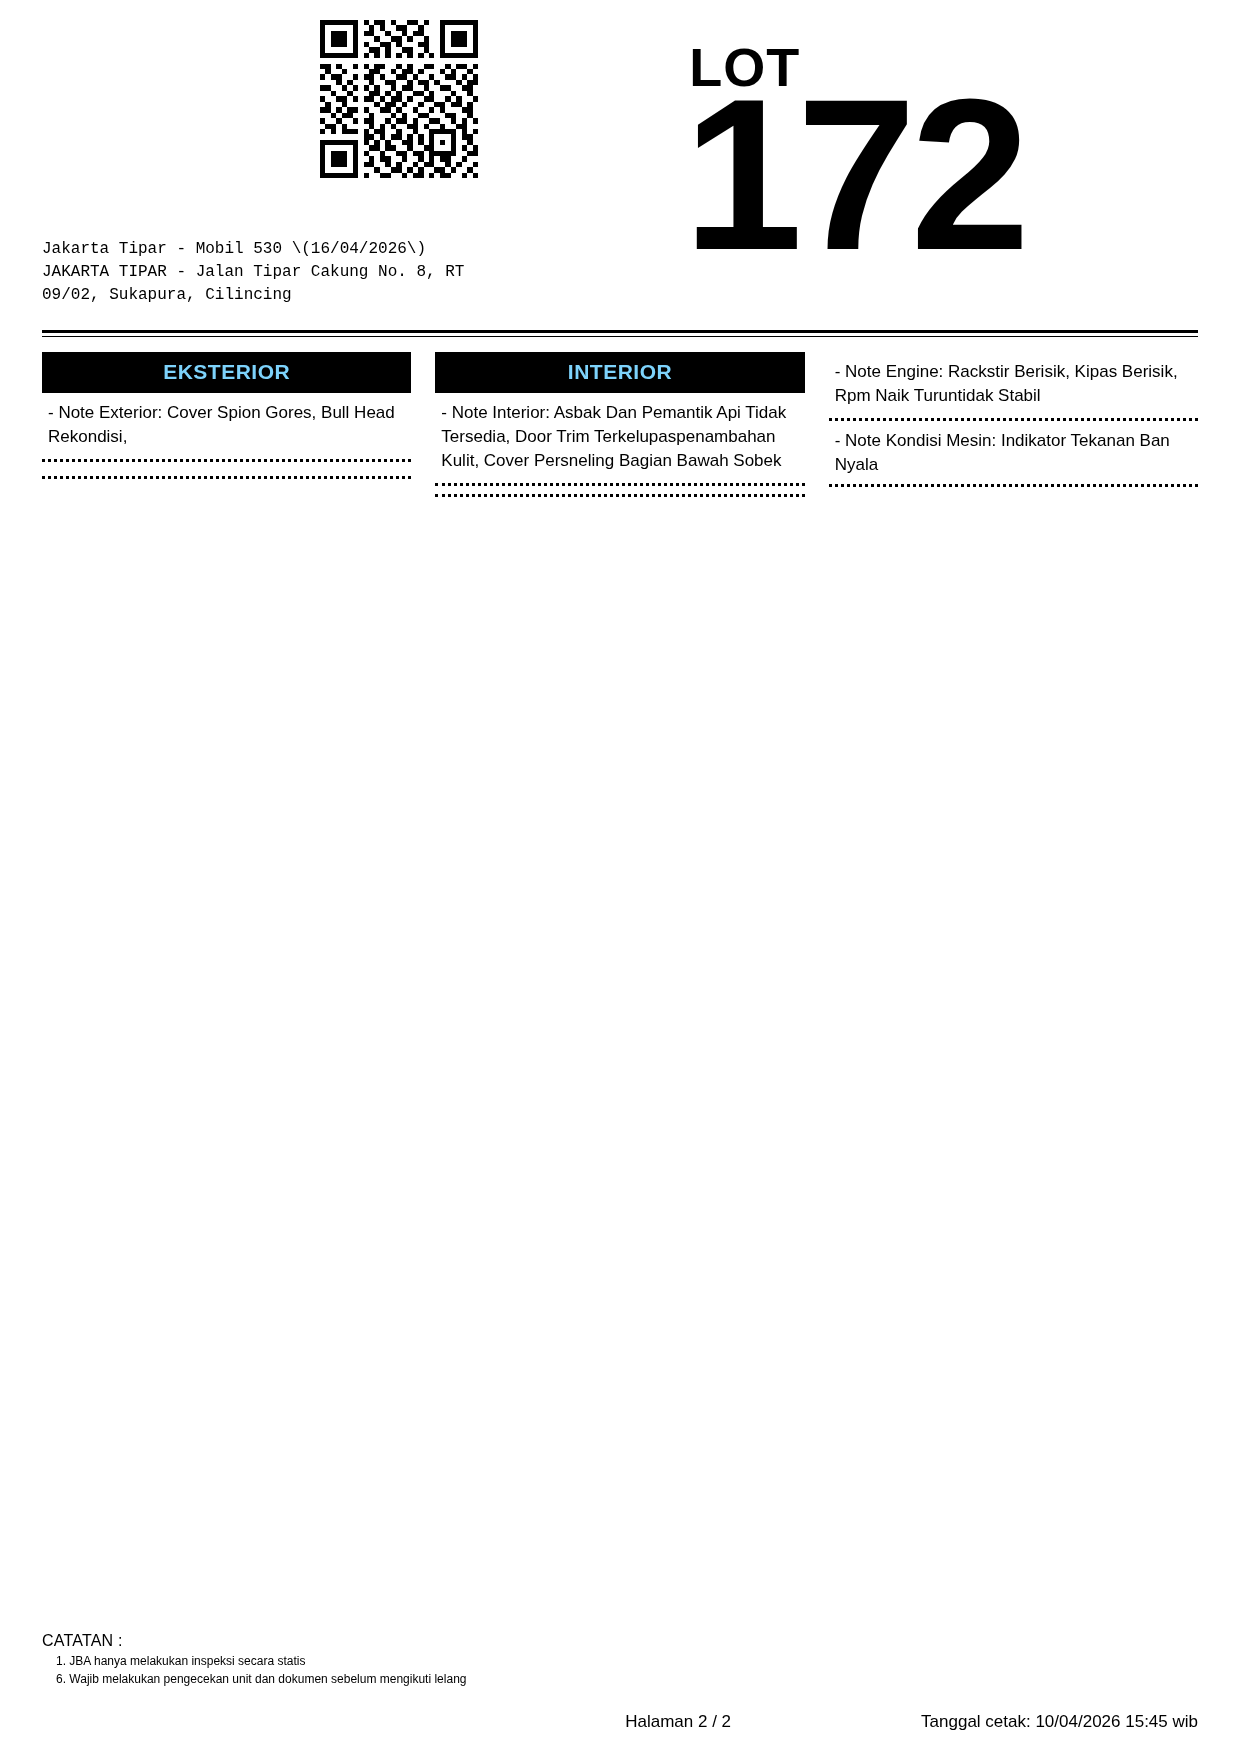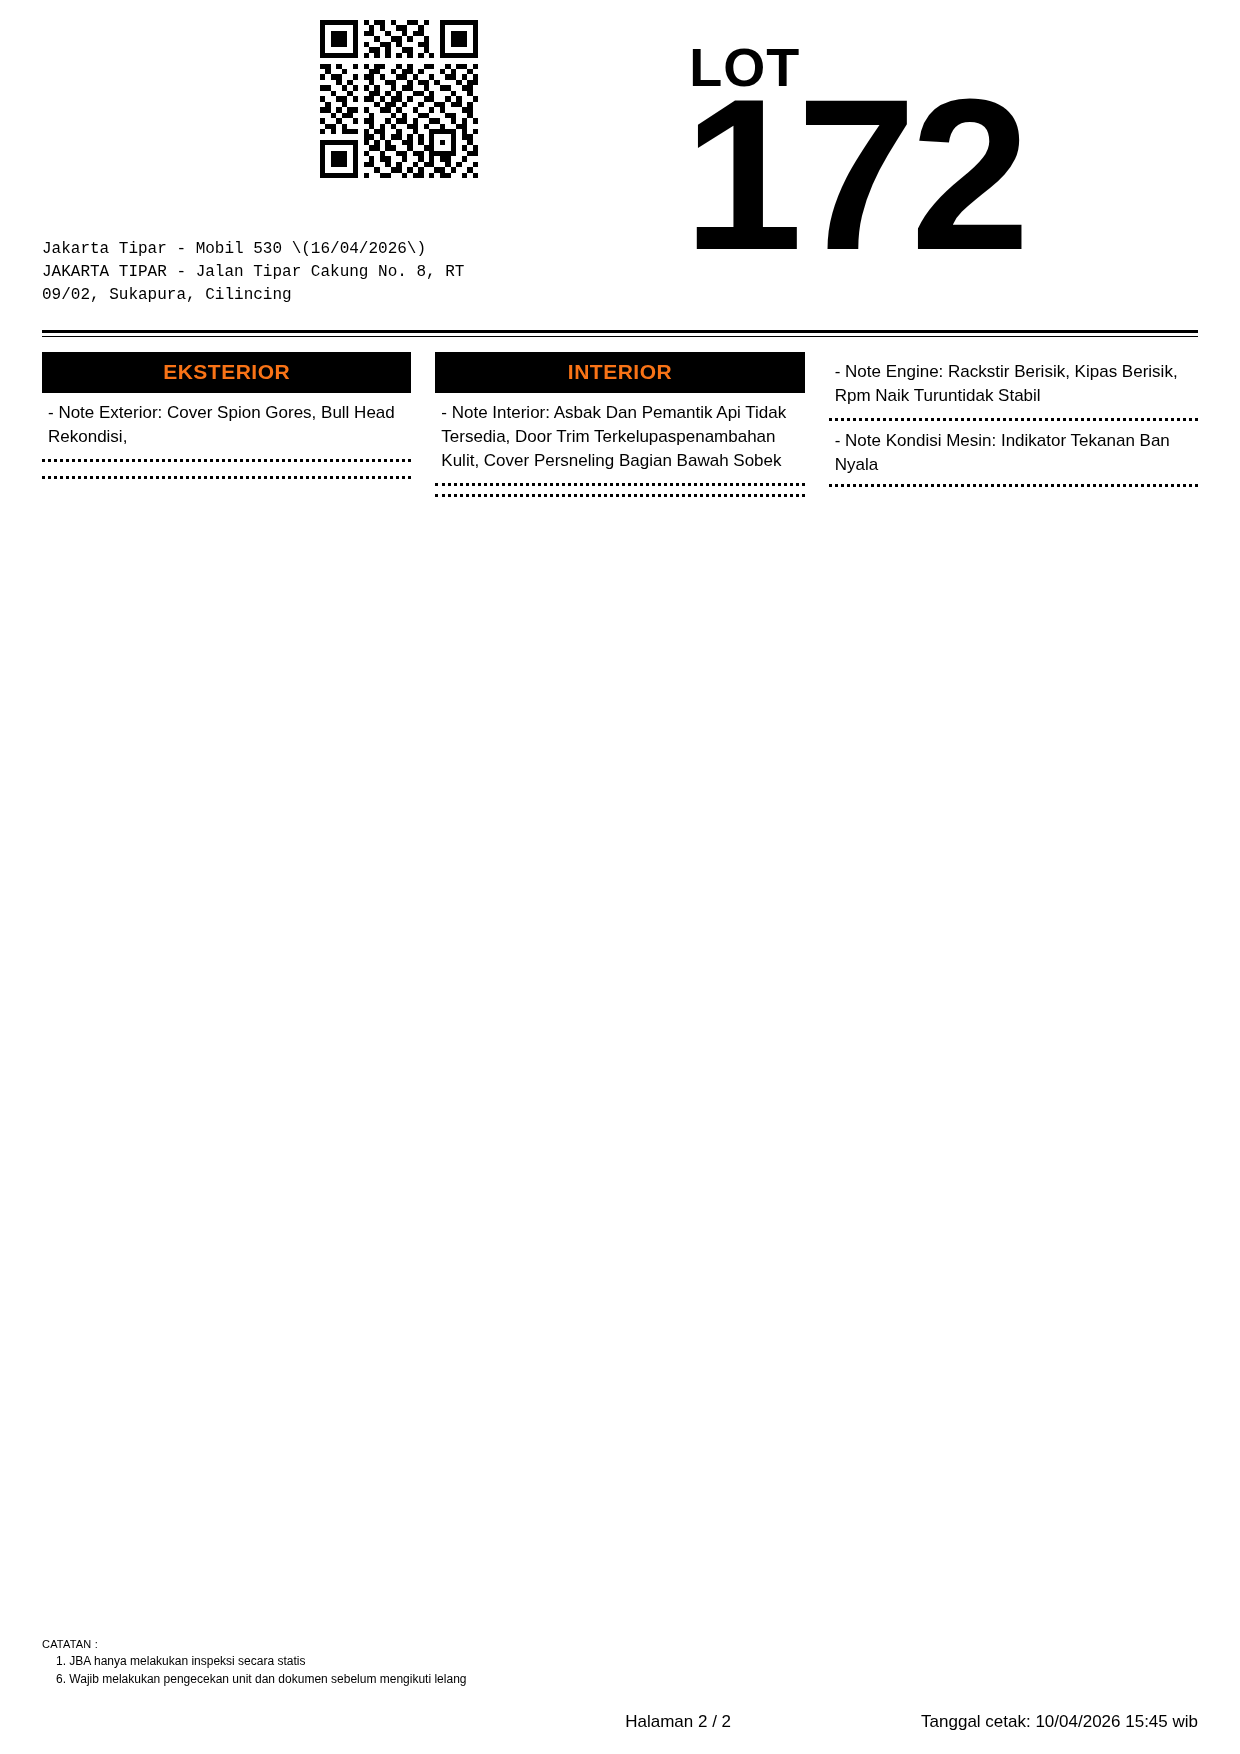--- a/index.html
+++ b/index.html
@@ -85,21 +85,21 @@
     display: flex;
     gap: 24px;
     margin-top: 15px;
   }
   .col {
     flex: 1 1 0;
     min-width: 0;
   }
   .col-title {
     background: #000000;
-    color: #f97316;
+    color: #7dd3fc;
     text-align: center;
     font-size: 21px;
     font-weight: bold;
     letter-spacing: 0.5px;
     padding: 8px 0 9px;
   }
   .notes {
     padding-top: 8px;
   }
   .note {
@@ -114,21 +114,21 @@
   .note-sep.tight { margin-top: 2px; }
 
   
   .footer {
     position: absolute;
     left: 42px;
     right: 42px;
     bottom: 22px;
   }
   .catatan-title {
-    font-size: 11px;
+    font-size: 16px;
     letter-spacing: 0.2px;
     margin-top: 8px;
   }
   .catatan-list {
     margin: 2px 0 0 0;
     padding-left: 0;
     list-style: none;
   }
   .catatan-list li {
     font-size: 12px;

